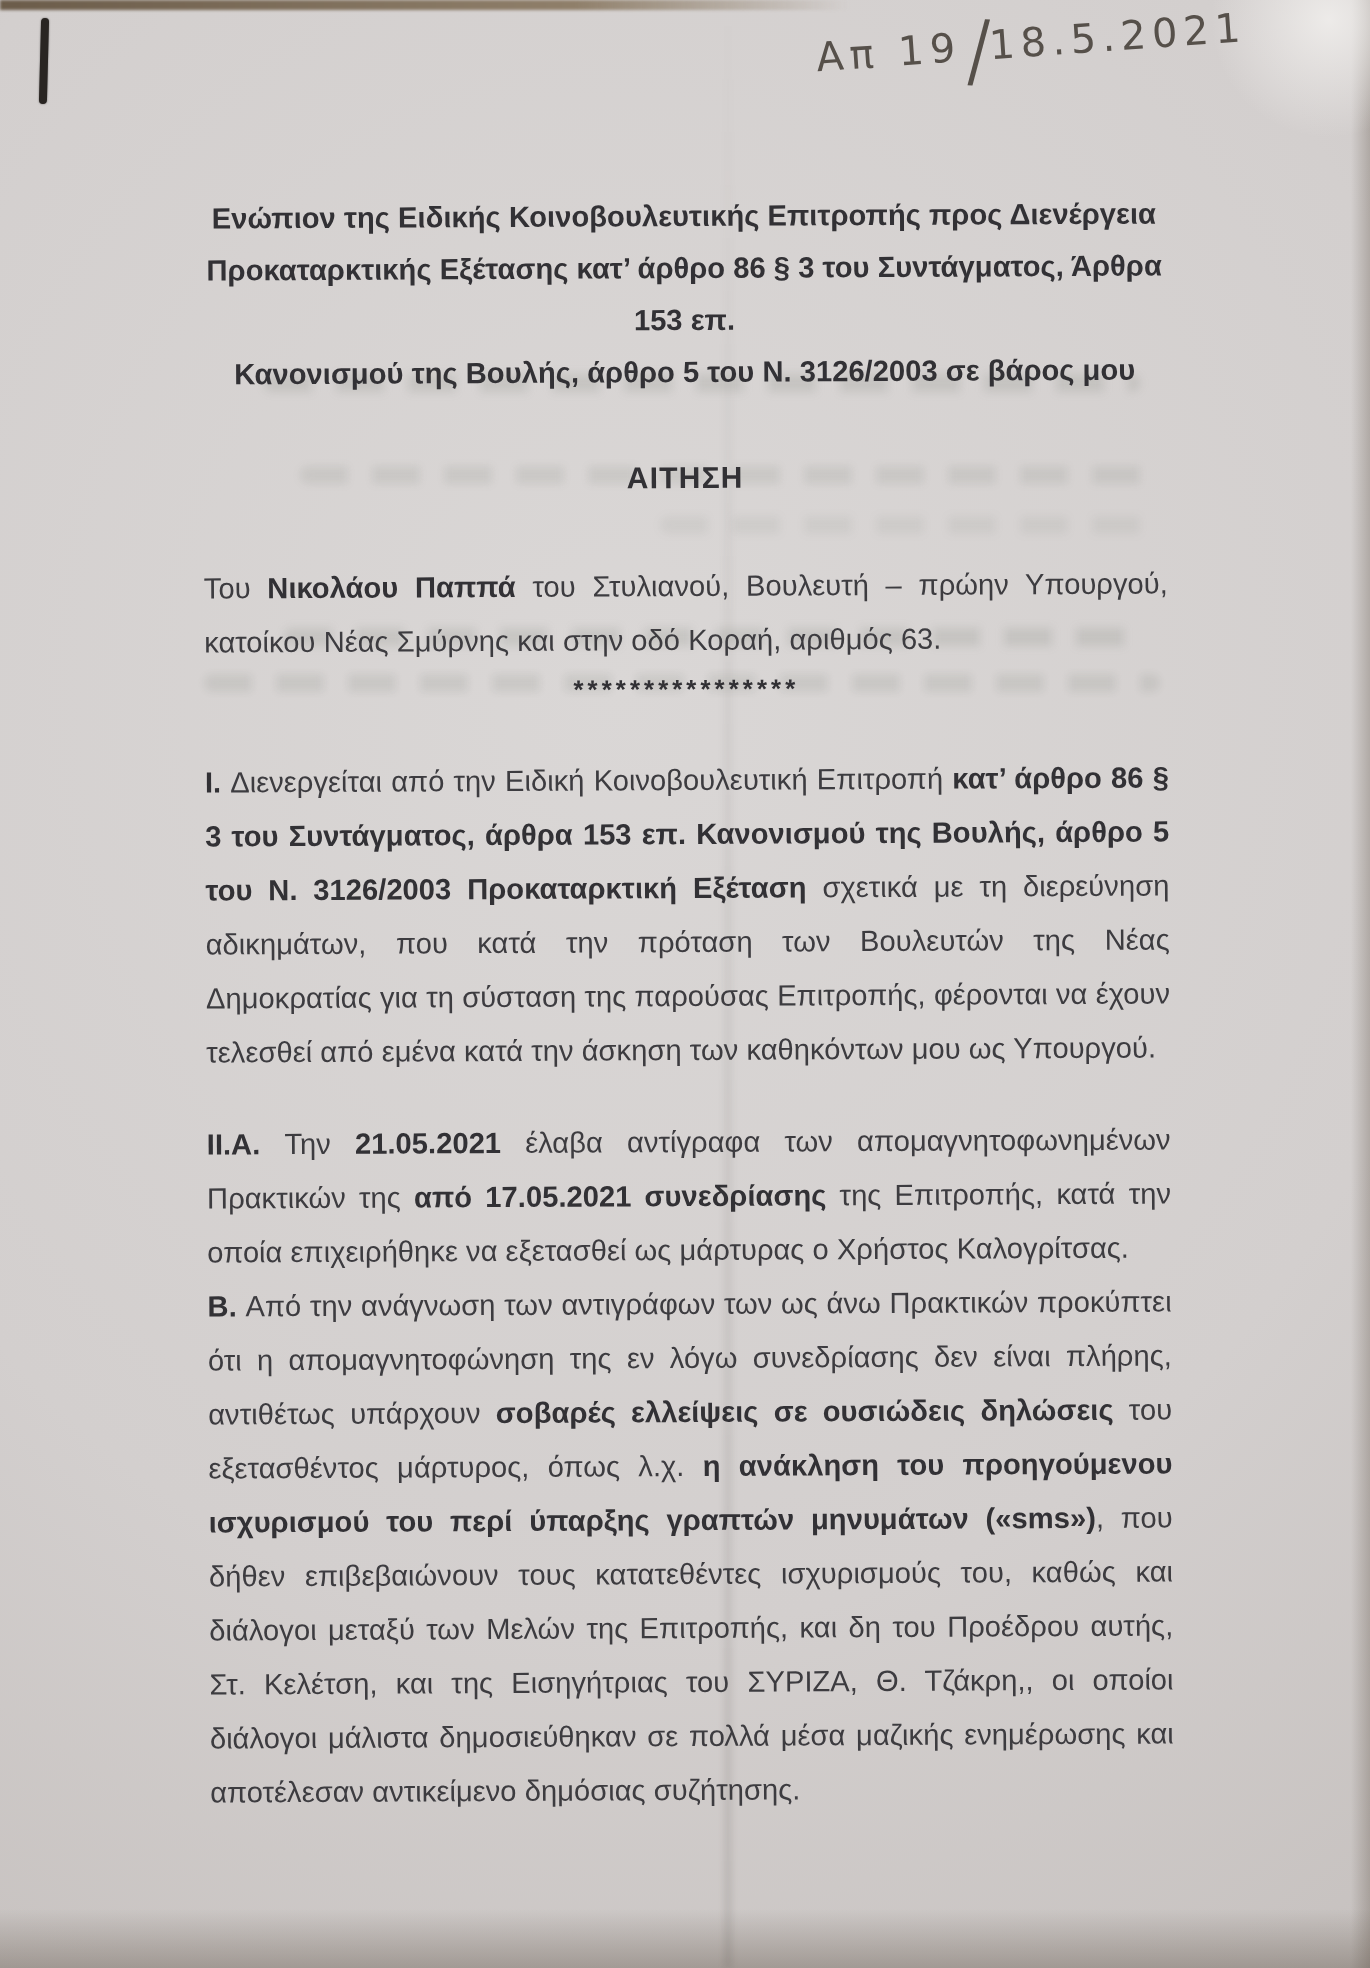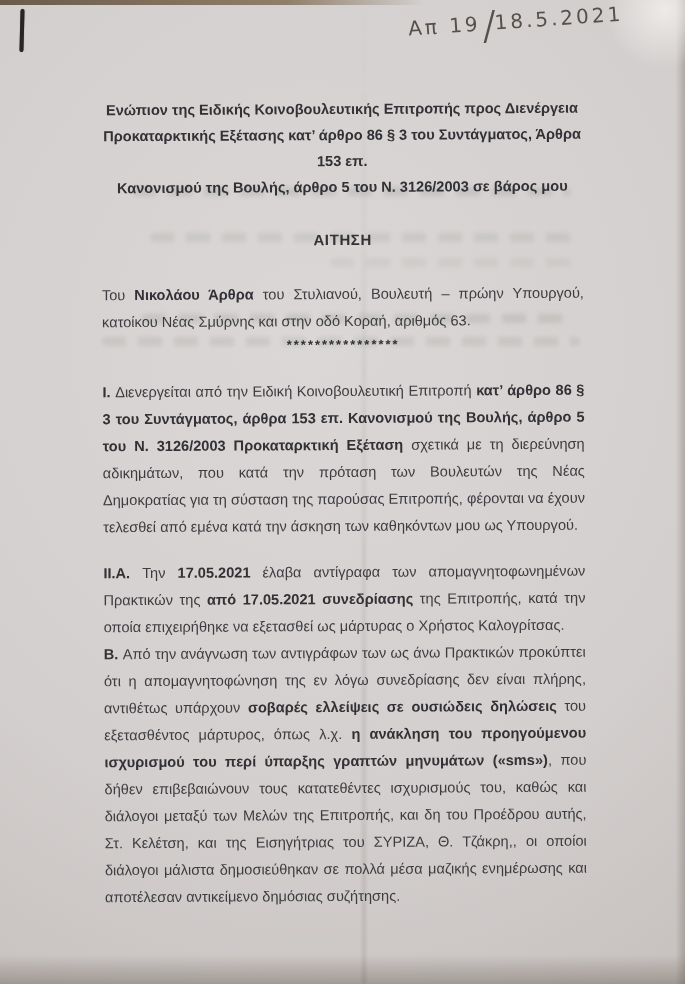--- a/index.html
+++ b/index.html
@@ -85,24 +85,24 @@
 
   <div class="doc">
     <div class="heading">
       <div>Ενώπιον της Ειδικής Κοινοβουλευτικής Επιτροπής προς Διενέργεια</div>
       <div>Προκαταρκτικής Εξέτασης κατ’ άρθρο 86 § 3 του Συντάγματος, Άρθρα 153 επ.</div>
       <div>Κανονισμού της Βουλής, άρθρο 5 του Ν. 3126/2003 σε βάρος μου</div>
     </div>
 
     <div class="title">ΑΙΤΗΣΗ</div>
 
-    <p class="applicant"><span>Του </span><span class="b">Νικολάου Άρθρα</span><span> του Στυλιανού, Βουλευτή – πρώην Υπουργού, κατοίκου Νέας Σμύρνης και στην οδό Κοραή, αριθμός 63.</span></p>
+    <p class="applicant"><span>Του </span><span class="b">Νικολάου Παππά</span><span> του Στυλιανού, Βουλευτή – πρώην Υπουργού, κατοίκου Νέας Σμύρνης και στην οδό Κοραή, αριθμός 63.</span></p>
 
     <div class="separator">****************</div>
 
     <p class="para1"><span class="b">I. </span><span>Διενεργείται από την Ειδική Κοινοβουλευτική Επιτροπή </span><span class="b">κατ’ άρθρο 86 § 3 του Συντάγματος, άρθρα 153 επ. Κανονισμού της Βουλής, άρθρο 5 του Ν. 3126/2003 Προκαταρκτική Εξέταση </span><span>σχετικά με τη διερεύνηση αδικημάτων, που κατά την πρόταση των Βουλευτών της Νέας Δημοκρατίας για τη σύσταση της παρούσας Επιτροπής, φέρονται να έχουν τελεσθεί από εμένα κατά την άσκηση των καθηκόντων μου ως Υπουργού.</span></p>
 
-    <p class="para2a"><span class="b">II.A. </span><span>Την </span><span class="b">17.05.2021 </span><span>έλαβα αντίγραφα των απομαγνητοφωνημένων Πρακτικών της </span><span class="b">από 17.05.2021 συνεδρίασης </span><span>της Επιτροπής, κατά την οποία επιχειρήθηκε να εξετασθεί ως μάρτυρας ο Χρήστος Καλογρίτσας.</span></p>
+    <p class="para2a"><span class="b">II.A. </span><span>Την </span><span class="b">21.05.2021 </span><span>έλαβα αντίγραφα των απομαγνητοφωνημένων Πρακτικών της </span><span class="b">από 17.05.2021 συνεδρίασης </span><span>της Επιτροπής, κατά την οποία επιχειρήθηκε να εξετασθεί ως μάρτυρας ο Χρήστος Καλογρίτσας.</span></p>
 
     <p class="para2b"><span class="b">Β. </span><span>Από την ανάγνωση των αντιγράφων των ως άνω Πρακτικών προκύπτει ότι η απομαγνητοφώνηση της εν λόγω συνεδρίασης δεν είναι πλήρης, αντιθέτως υπάρχουν </span><span class="b">σοβαρές ελλείψεις σε ουσιώδεις δηλώσεις </span><span>του εξετασθέντος μάρτυρος, όπως λ.χ. </span><span class="b">η ανάκληση του προηγούμενου ισχυρισμού του περί ύπαρξης γραπτών μηνυμάτων («sms»)</span><span>, που δήθεν επιβεβαιώνουν τους κατατεθέντες ισχυρισμούς του, καθώς και διάλογοι μεταξύ των Μελών της Επιτροπής, και δη του Προέδρου αυτής, Στ. Κελέτση, και της Εισηγήτριας του ΣΥΡΙΖΑ, Θ. Τζάκρη,, οι οποίοι διάλογοι μάλιστα δημοσιεύθηκαν σε πολλά μέσα μαζικής ενημέρωσης και αποτέλεσαν αντικείμενο δημόσιας συζήτησης.</span></p>
   </div>
 
 </div>
 
 </body></html>

